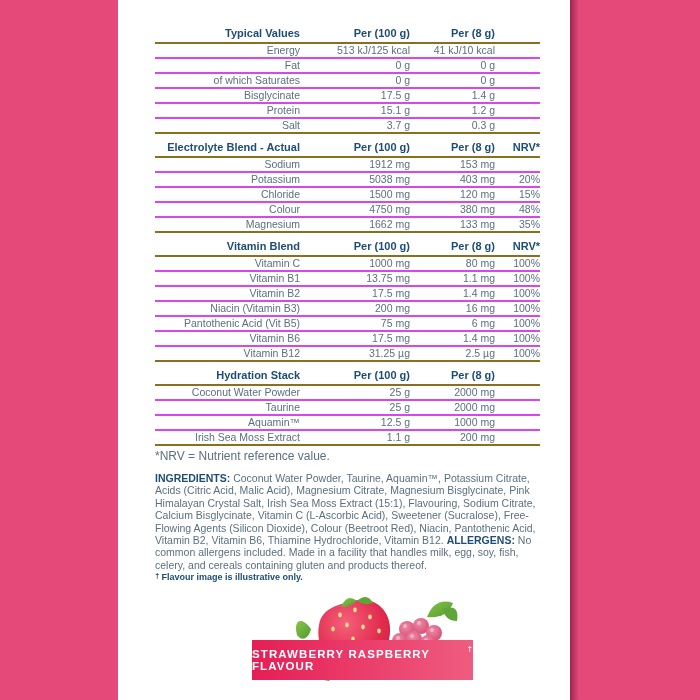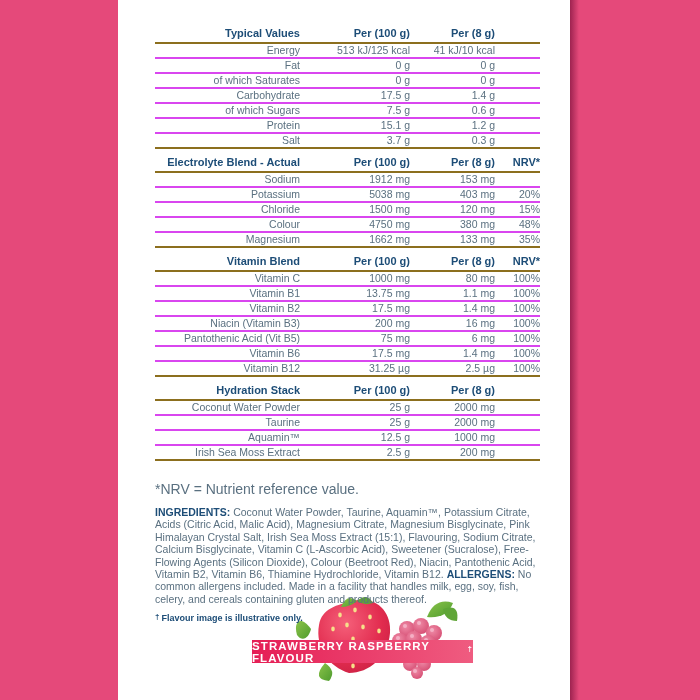--- a/index.html
+++ b/index.html
@@ -35,31 +35,31 @@
   }
   .trow {
     font-size:10.5px; color:#5a7080; line-height:13px;
     border-bottom:2px solid #d946ef;
   }
   .tbl .trow:last-child { border-bottom:2.5px solid #8c6f1e; }
   .h0, .c0 { white-space:nowrap; text-align:right; }
   .hr, .cr { text-align:right; white-space:nowrap; }
   .ind { padding-left:10px; }
 
-  .nrv { margin-top:20px; font-size:14px; color:#5a7080; }
+  .nrv { margin-top:3px; font-size:12px; color:#5a7080; }
   .ing {
     margin:9px 0 0 0; width:392px;
     font-size:10.5px; line-height:12.4px; color:#5a7080;
   }
-  .fnote { margin-top:7px; font-size:9px; font-weight:bold; color:#1d4d77; }
+  .fnote { font-size:9px; font-weight:bold; color:#1d4d77; }
   .fnote .sup { font-size:8px; vertical-align:2px; margin-right:2px; }
 
   .berries { position:absolute; left:177px; top:595px; z-index:1; }
   .banner {
-    position:absolute; left:134px; top:640px; width:221px; height:23px;
+    position:absolute; left:134px; top:640px; width:221px; height:40px;
     z-index:3; background:linear-gradient(90deg,#e51e55,#ef5c80);
     color:#ffffff; font-weight:bold; font-size:11.5px; letter-spacing:1.1px;
     display:flex; align-items:center; justify-content:center;
   }
   .banner .bsup { font-size:8px; vertical-align:4px; margin-left:1px; align-self:flex-start; padding-top:4px; }
 </style>
 </head>
 <body>
 
 <div class="panel">
@@ -86,29 +86,23 @@
         <span class="cr">0 g</span>
         <span class="cr"></span>
       </div>
       <div class="trow">
         <span class="c0 ind">of which Saturates</span>
         <span class="cr">0 g</span>
         <span class="cr">0 g</span>
         <span class="cr"></span>
       </div>
       <div class="trow">
-        <span class="c0">Carbohydrate</span>
+        <span class="c0">Bisglycinate</span>
         <span class="cr">17.5 g</span>
         <span class="cr">1.4 g</span>
-        <span class="cr"></span>
-      </div>
-      <div class="trow">
-        <span class="c0 ind">of which Sugars</span>
-        <span class="cr">7.5 g</span>
-        <span class="cr">0.6 g</span>
         <span class="cr"></span>
       </div>
       <div class="trow">
         <span class="c0">Protein</span>
         <span class="cr">15.1 g</span>
         <span class="cr">1.2 g</span>
         <span class="cr"></span>
       </div>
       <div class="trow">
         <span class="c0">Salt</span>
@@ -228,21 +222,21 @@
         <span class="cr"></span>
       </div>
       <div class="trow">
         <span class="c0">Aquamin™</span>
         <span class="cr">12.5 g</span>
         <span class="cr">1000 mg</span>
         <span class="cr"></span>
       </div>
       <div class="trow">
         <span class="c0">Irish Sea Moss Extract</span>
-        <span class="cr">2.5 g</span>
+        <span class="cr">1.1 g</span>
         <span class="cr">200 mg</span>
         <span class="cr"></span>
       </div>
     </div>
 
     <div class="nrv">*NRV = Nutrient reference value.</div>
 
     <p class="ing"><span class="b">INGREDIENTS:</span><span> Coconut Water Powder, Taurine, Aquamin™, Potassium Citrate, Acids (Citric Acid, Malic Acid), Magnesium Citrate, Magnesium Bisglycinate, Pink Himalayan Crystal Salt, Irish Sea Moss Extract (15:1), Flavouring, Sodium Citrate, Calcium Bisglycinate, Vitamin C (L-Ascorbic Acid), Sweetener (Sucralose), Free-Flowing Agents (Silicon Dioxide), Colour (Beetroot Red), Niacin, Pantothenic Acid, Vitamin B2, Vitamin B6, Thiamine Hydrochloride, Vitamin B12. </span><span class="b">ALLERGENS:</span><span> No common allergens included. Made in a facility that handles milk, egg, soy, fish, celery, and cereals containing gluten and products thereof.</span></p>
 
     <div class="fnote"><span class="sup">†</span><span>Flavour image is illustrative only.</span></div>

